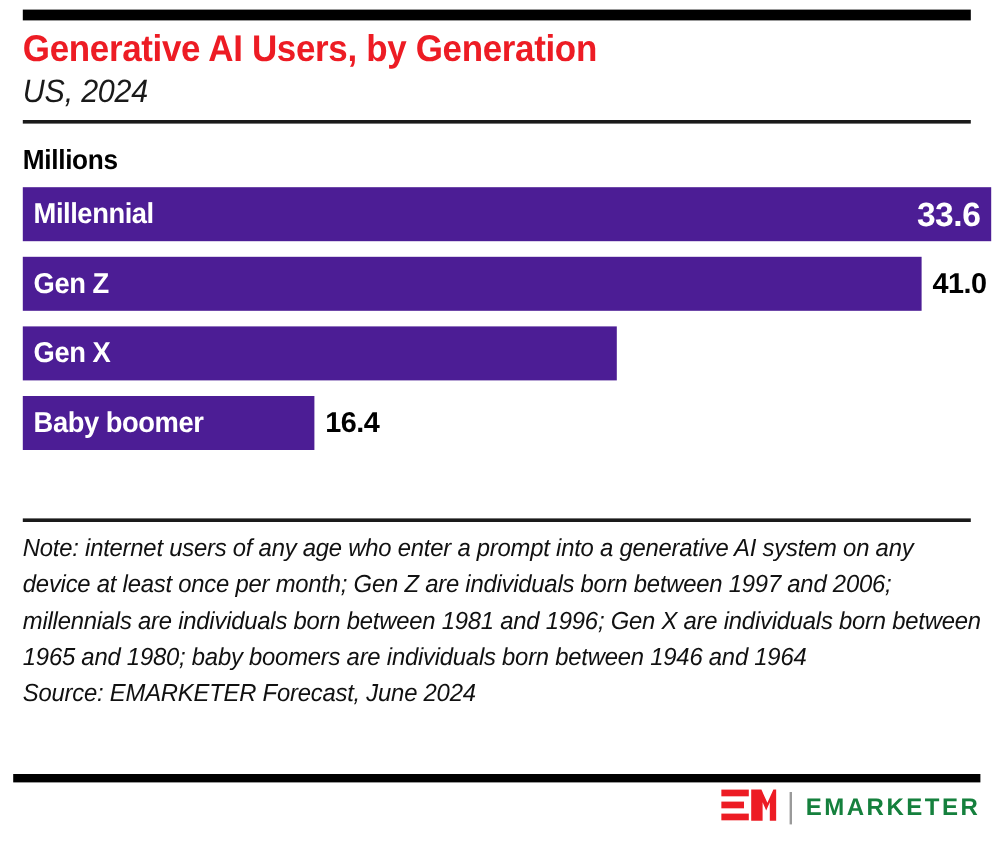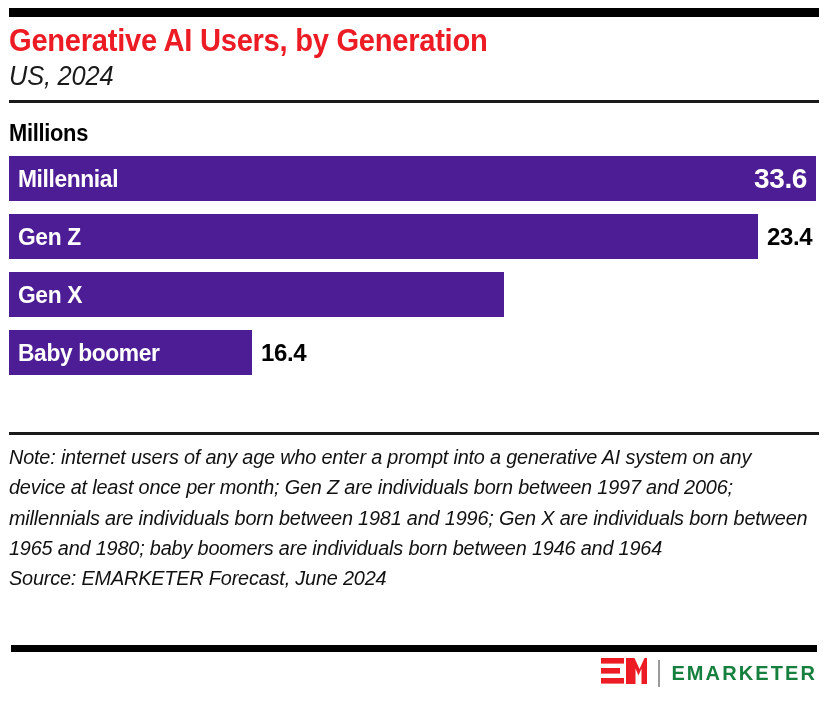--- a/index.html
+++ b/index.html
@@ -16,21 +16,21 @@
     color: #000000;
     position: relative;
   }
   .chart-card {
     position: absolute;
     left: 0;
     top: 0;
     width: 828px;
     height: 626px;
     box-sizing: border-box;
-    padding: 0 9px;
+    padding: 0 19px;
     overflow: hidden;
   }
 
   
   .top-band {
     height: 9px;
     background: #000000;
     margin-top: 8px;
   }
 
@@ -201,21 +201,21 @@
       <div class="bar" style="width:807px">
         <span class="bar-label">Millennial</span>
         <span class="bar-value-inside">33.6</span>
       </div>
     </div>
 
     <div class="bar-row">
       <div class="bar" style="width:749px">
         <span class="bar-label">Gen Z</span>
       </div>
-      <div class="bar-value-outside" style="left:749px">23.4</div>
+      <div class="bar-value-outside" style="left:749px">41.0</div>
     </div>
 
     <div class="bar-row">
       <div class="bar" style="width:495px">
         <span class="bar-label">Gen X</span>
       </div>
     </div>
 
     <div class="bar-row">
       <div class="bar" style="width:243px">

